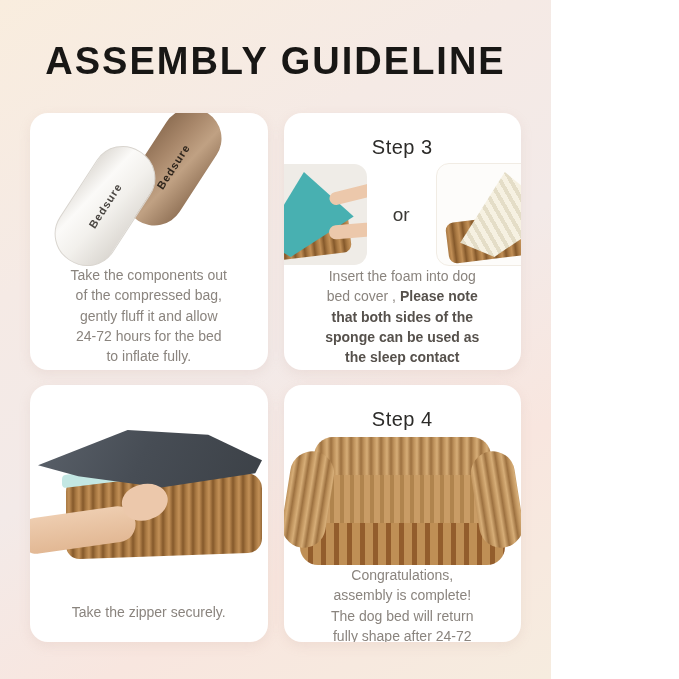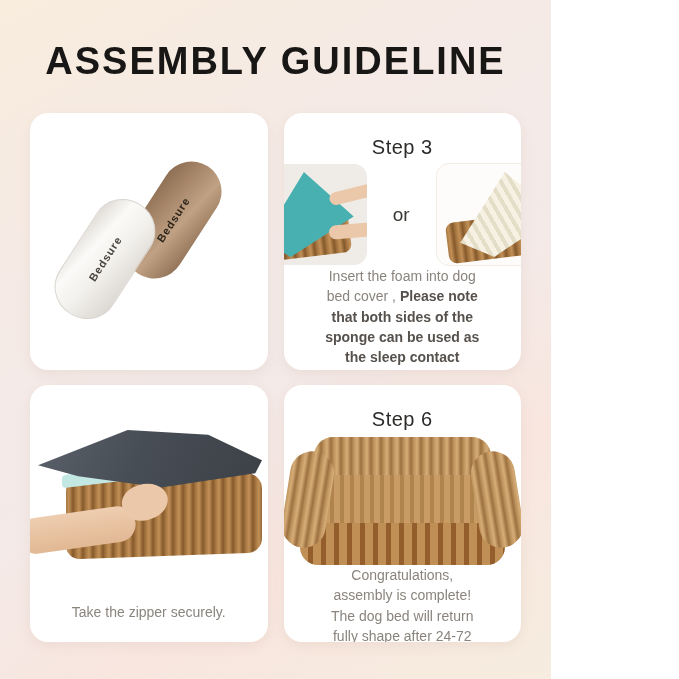--- a/index.html
+++ b/index.html
@@ -141,20 +141,21 @@
       <div class="illus">
         <div class="s1-wrap">
           <div class="roll roll-brown">
             <span class="roll-label">Bedsure</span>
           </div>
           <div class="roll roll-white">
             <span class="roll-label">Bedsure</span>
           </div>
         </div>
       </div>
+      <div class="desc">Take the components out of the compressed bag, gently fluff it and allow 24-72 hours for the bed to inflate fully.</div>
     </div>
 
     <div class="card">
       <div class="step-title">Step 3</div>
       <div class="illus">
         <div class="s2-row">
           <div class="thumb thumb-left">
             <div class="badge">
               <svg viewBox="0 0 24 24" width="16" height="16" aria-hidden="true">
                 <path d="M5 11h3v8H5z M9 18.4h7.2c.8 0 1.5-.5 1.8-1.2l1.8-4.6c.4-1-.3-2.2-1.4-2.2h-4l.7-3.5c.2-1.2-1.3-1.9-2-.9L9 11.4" fill="none" stroke="#3d3d3d" stroke-width="1.5" stroke-linejoin="round" stroke-linecap="round"></path>
@@ -188,21 +189,21 @@
           <div class="s3-arm"></div>
           <div class="s3-hand"></div>
         </div>
       </div>
       <div class="desc">
         <div>Take the zipper securely.</div>
       </div>
     </div>
 
     <div class="card">
-      <div class="step-title">Step 6</div>
+      <div class="step-title">Step 4</div>
       <div class="illus">
         <div class="s4-wrap">
           <div class="s4-seat"></div>
           <div class="s4-back cord-b"></div>
           <div class="s4-arm-l cord-b"></div>
           <div class="s4-arm-r cord-b"></div>
           <div class="s4-front"></div>
         </div>
       </div>
       <div class="desc">Congratulations, assembly is complete! The dog bed will return fully shape after 24-72 hours.</div>

